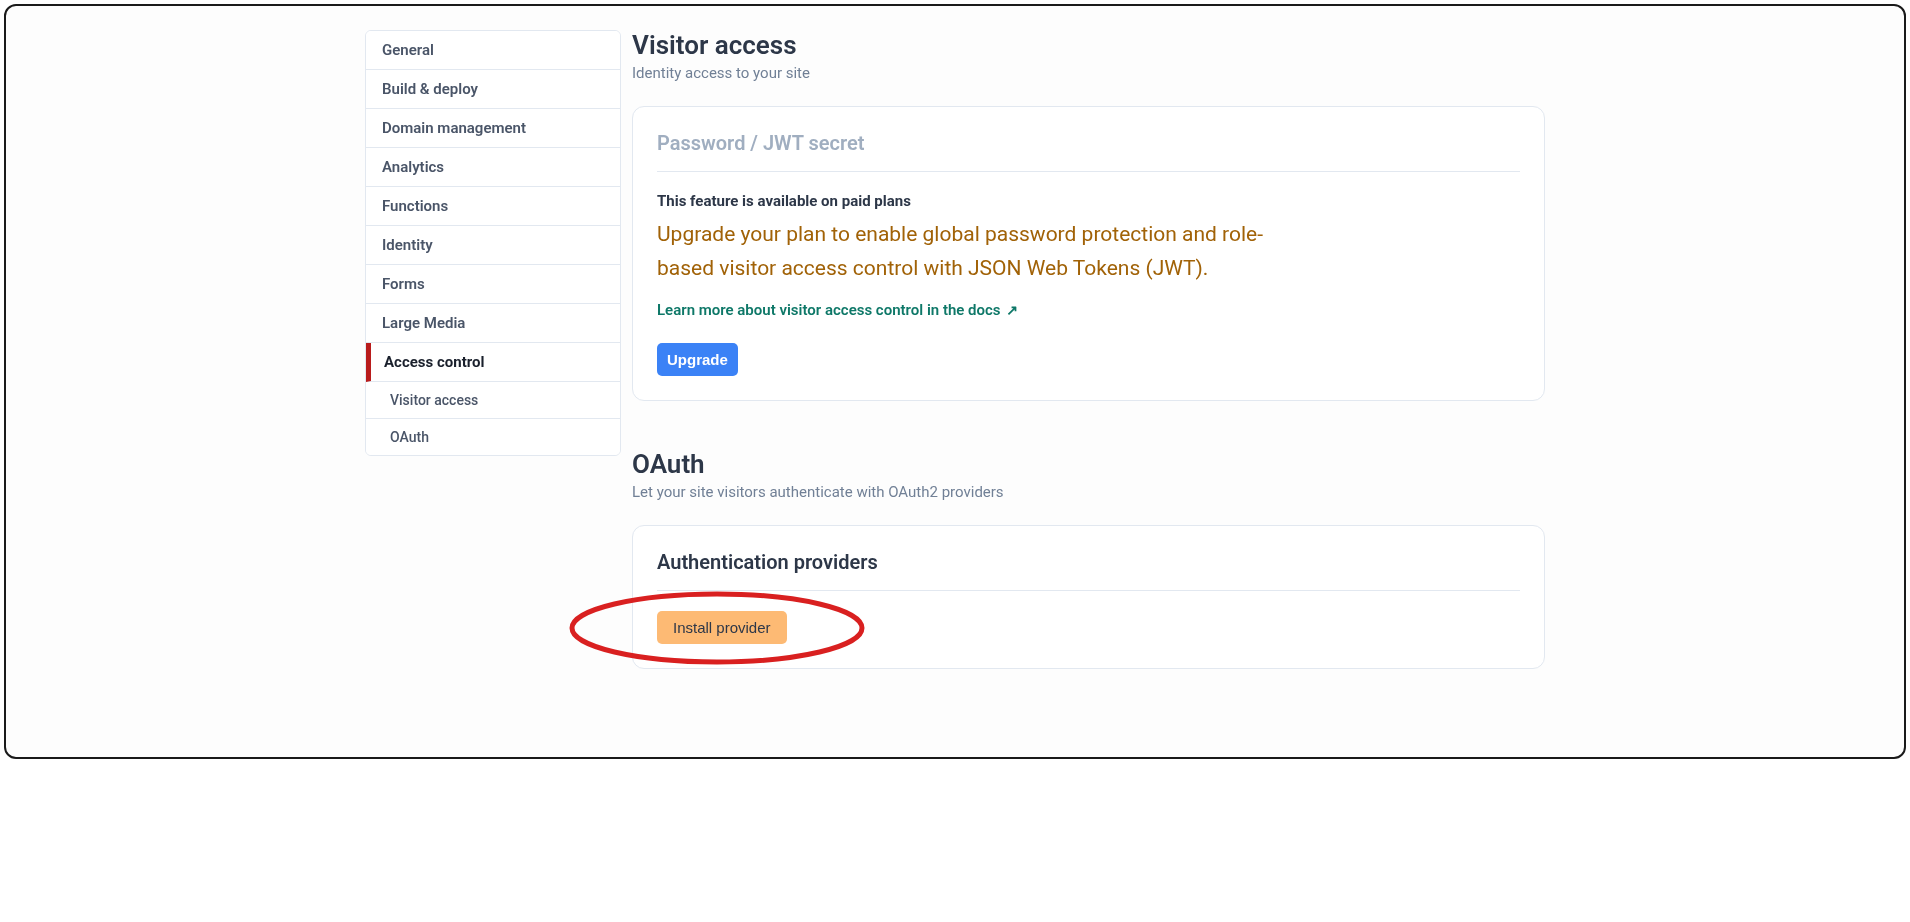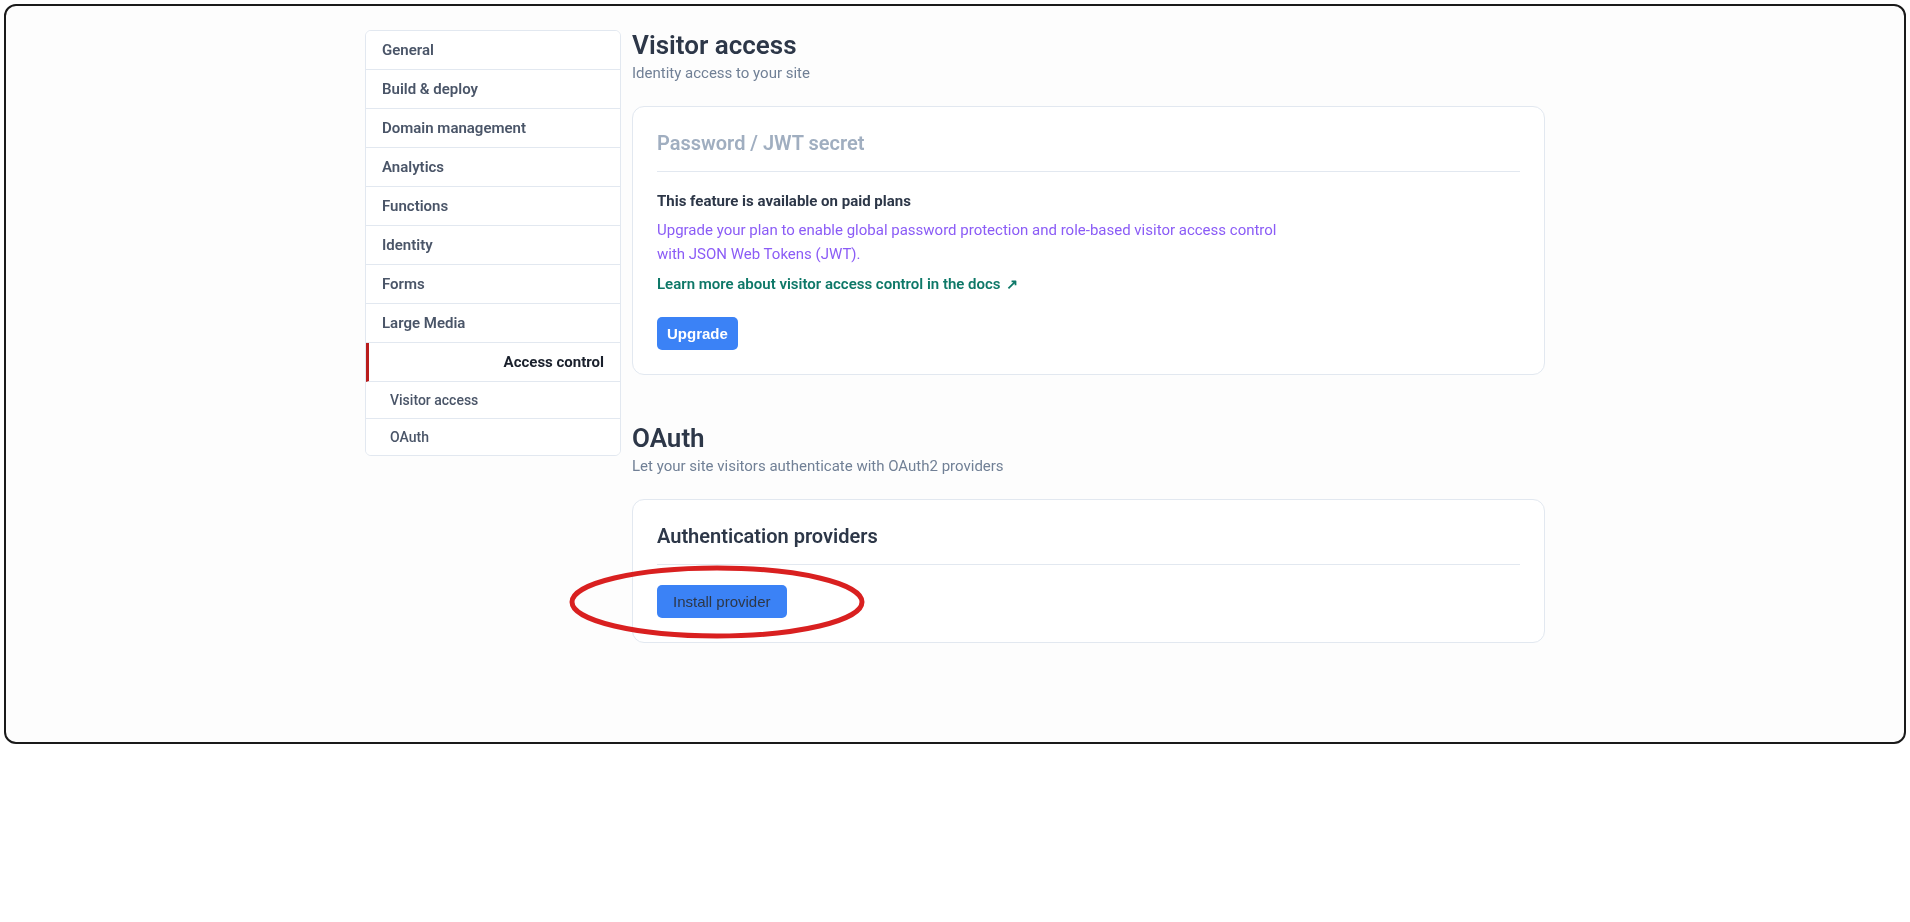--- a/index.html
+++ b/index.html
@@ -44,23 +44,22 @@
       color: #4a5568;
       cursor: pointer;
       background: #fff;
     }
     .sidebar-item:last-child {
       border-bottom: none;
     }
     .sidebar-item.active {
       color: #1a202c;
       font-weight: 700;
-      border-left: 3px solid #b91c1c;
+      border-left: 5px solid #b91c1c;
       padding-left: 13px;
-      text-align: right;
     }
     .sidebar-subitem {
       padding: 10px 16px 10px 24px;
       border-bottom: 1px solid #e2e8f0;
       font-size: 14px;
       font-weight: 500;
       color: #4a5568;
       cursor: pointer;
       background: #fff;
     }
@@ -101,24 +100,24 @@
     .card-heading.dark {
       color: #2d3748;
     }
     .feature-note {
       font-size: 15px;
       font-weight: 700;
       color: #2d3748;
       margin-bottom: 8px;
     }
     .feature-desc {
-      font-size: 15px;
-      color: #8b5cf6;
+      font-size: 21px;
+      color: #a16207;
       line-height: 1.6;
-      margin-bottom: 8px;
+      margin-bottom: 15px;
       max-width: 640px;
     }
     .doc-link {
       display: inline-block;
       font-size: 15px;
       font-weight: 600;
       color: #0e7868;
       text-decoration: none;
       margin-bottom: 24px;
       cursor: pointer;
@@ -139,21 +138,21 @@
       cursor: pointer;
       text-align: right;
     }
     .empty-text {
       font-size: 15px;
       color: #4a5568;
       margin-bottom: 24px;
     }
     .btn-secondary {
       display: inline-block;
-      background: #3b82f6;
+      background: #fdba74;
       color: #2d3748;
       font-size: 15px;
       font-weight: 500;
       padding: 8px 16px;
       border: none;
       border-radius: 5px;
       cursor: pointer;
     }
     .annotation-wrapper {
       position: relative;

